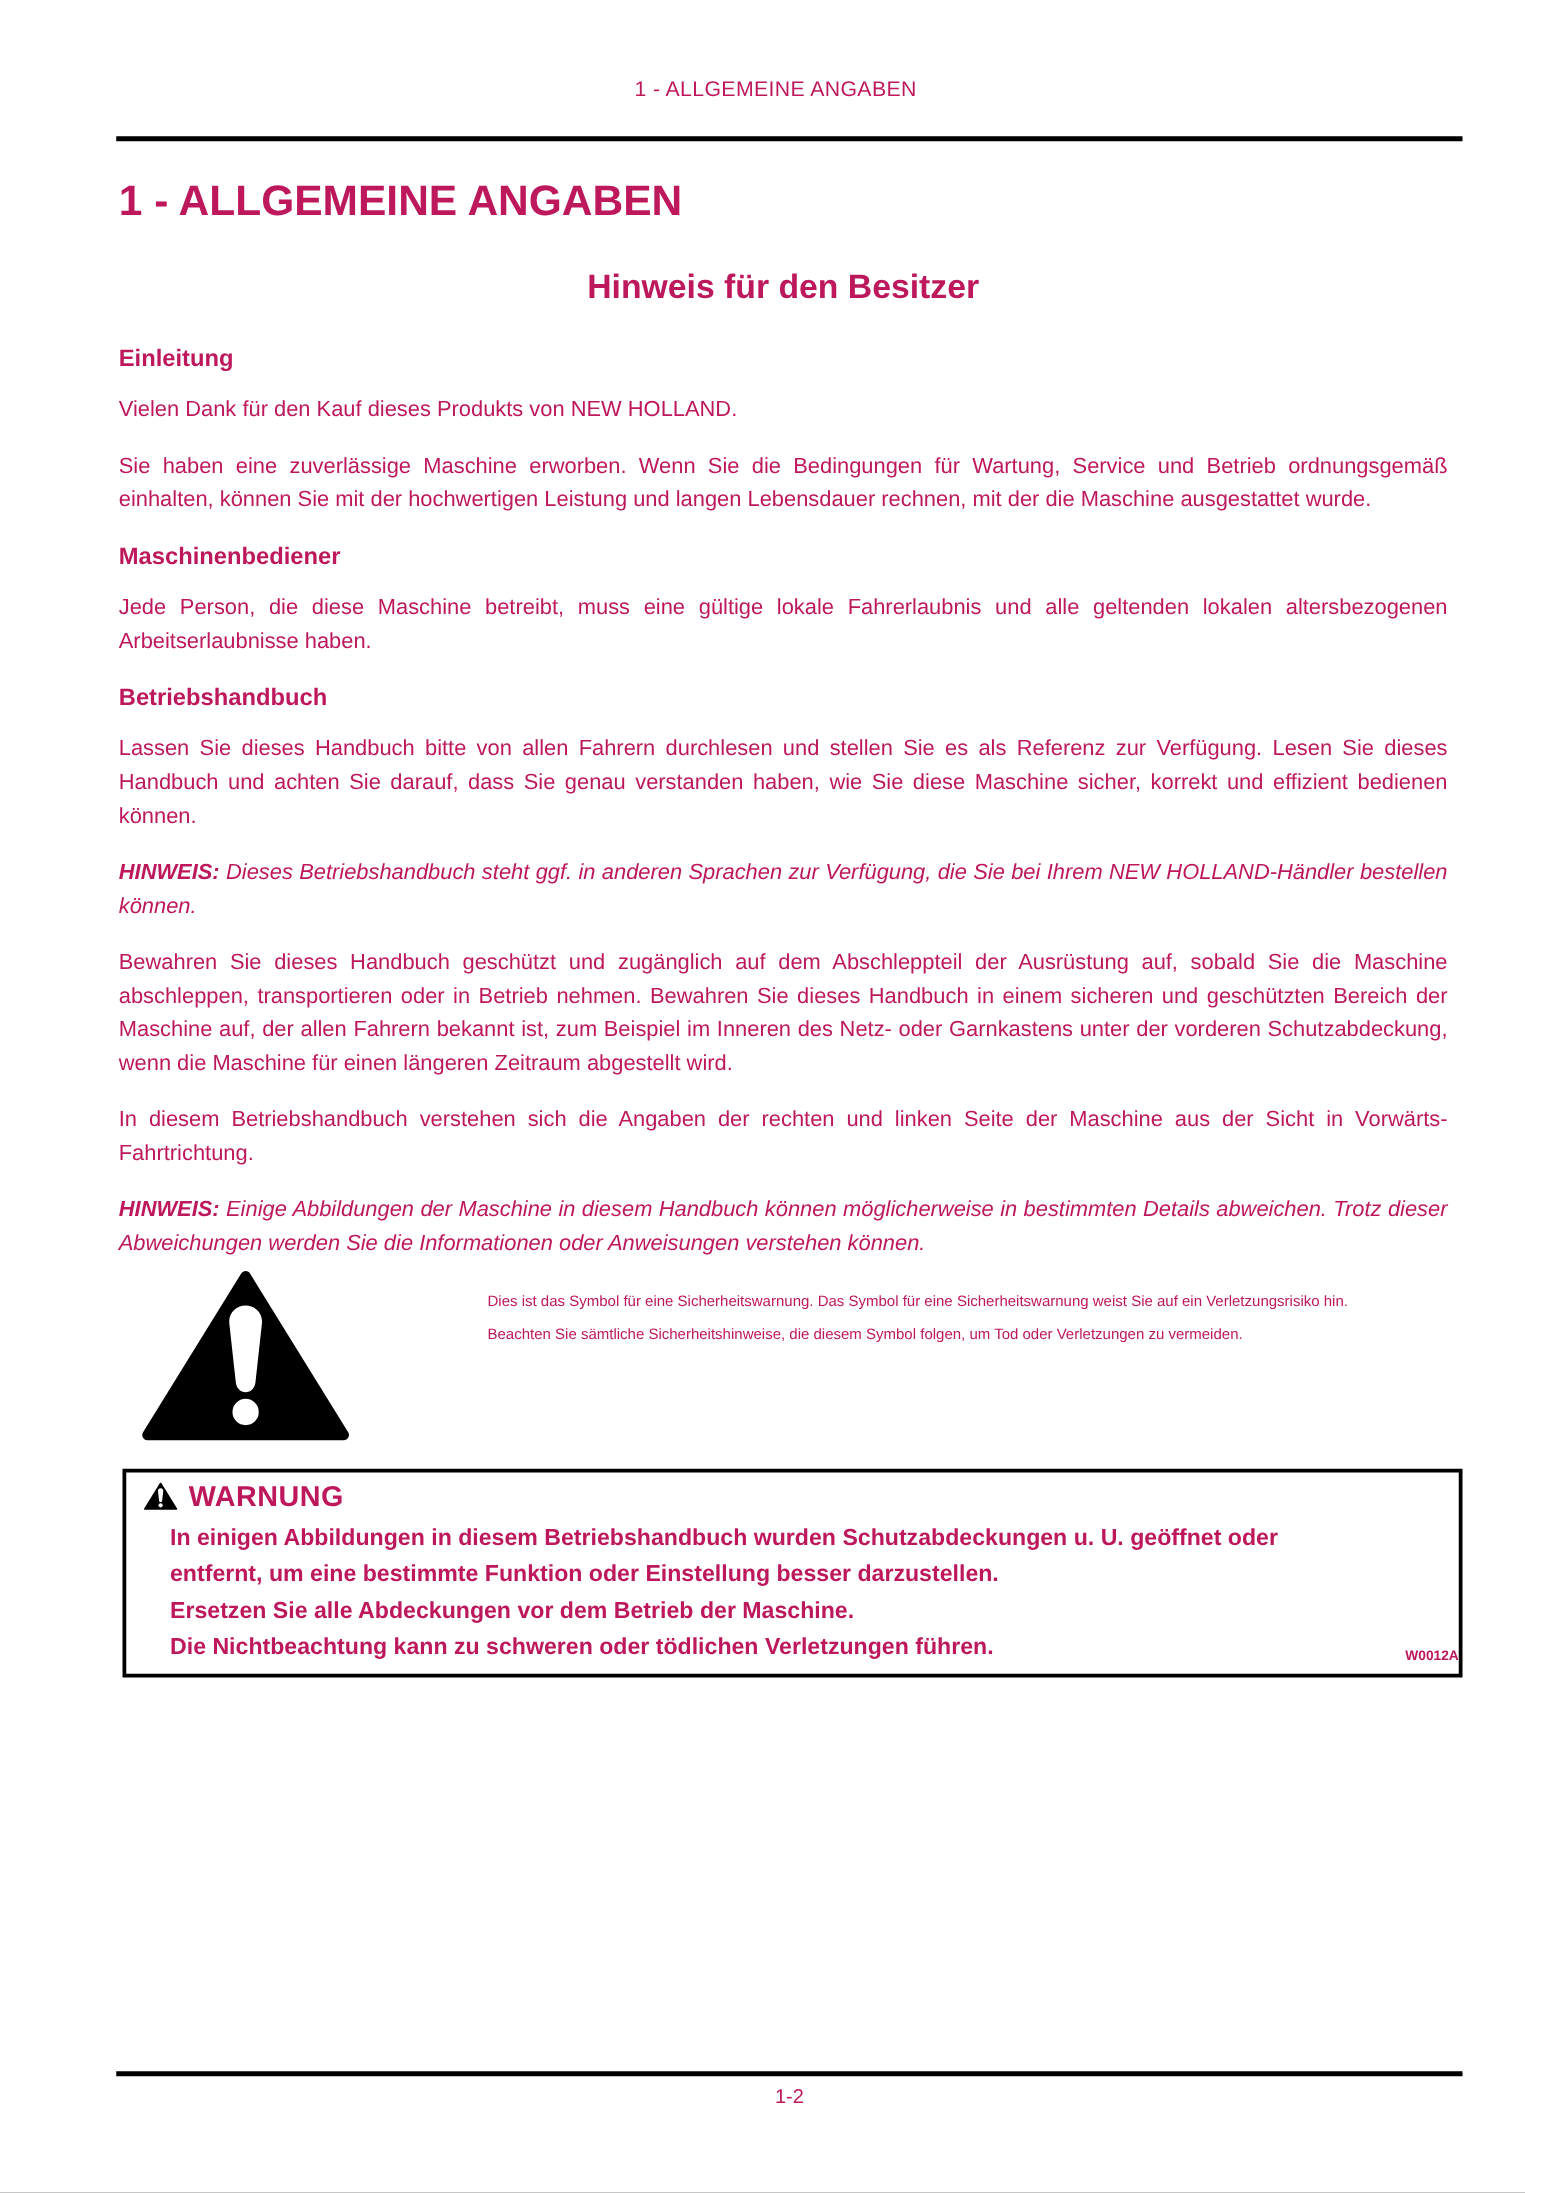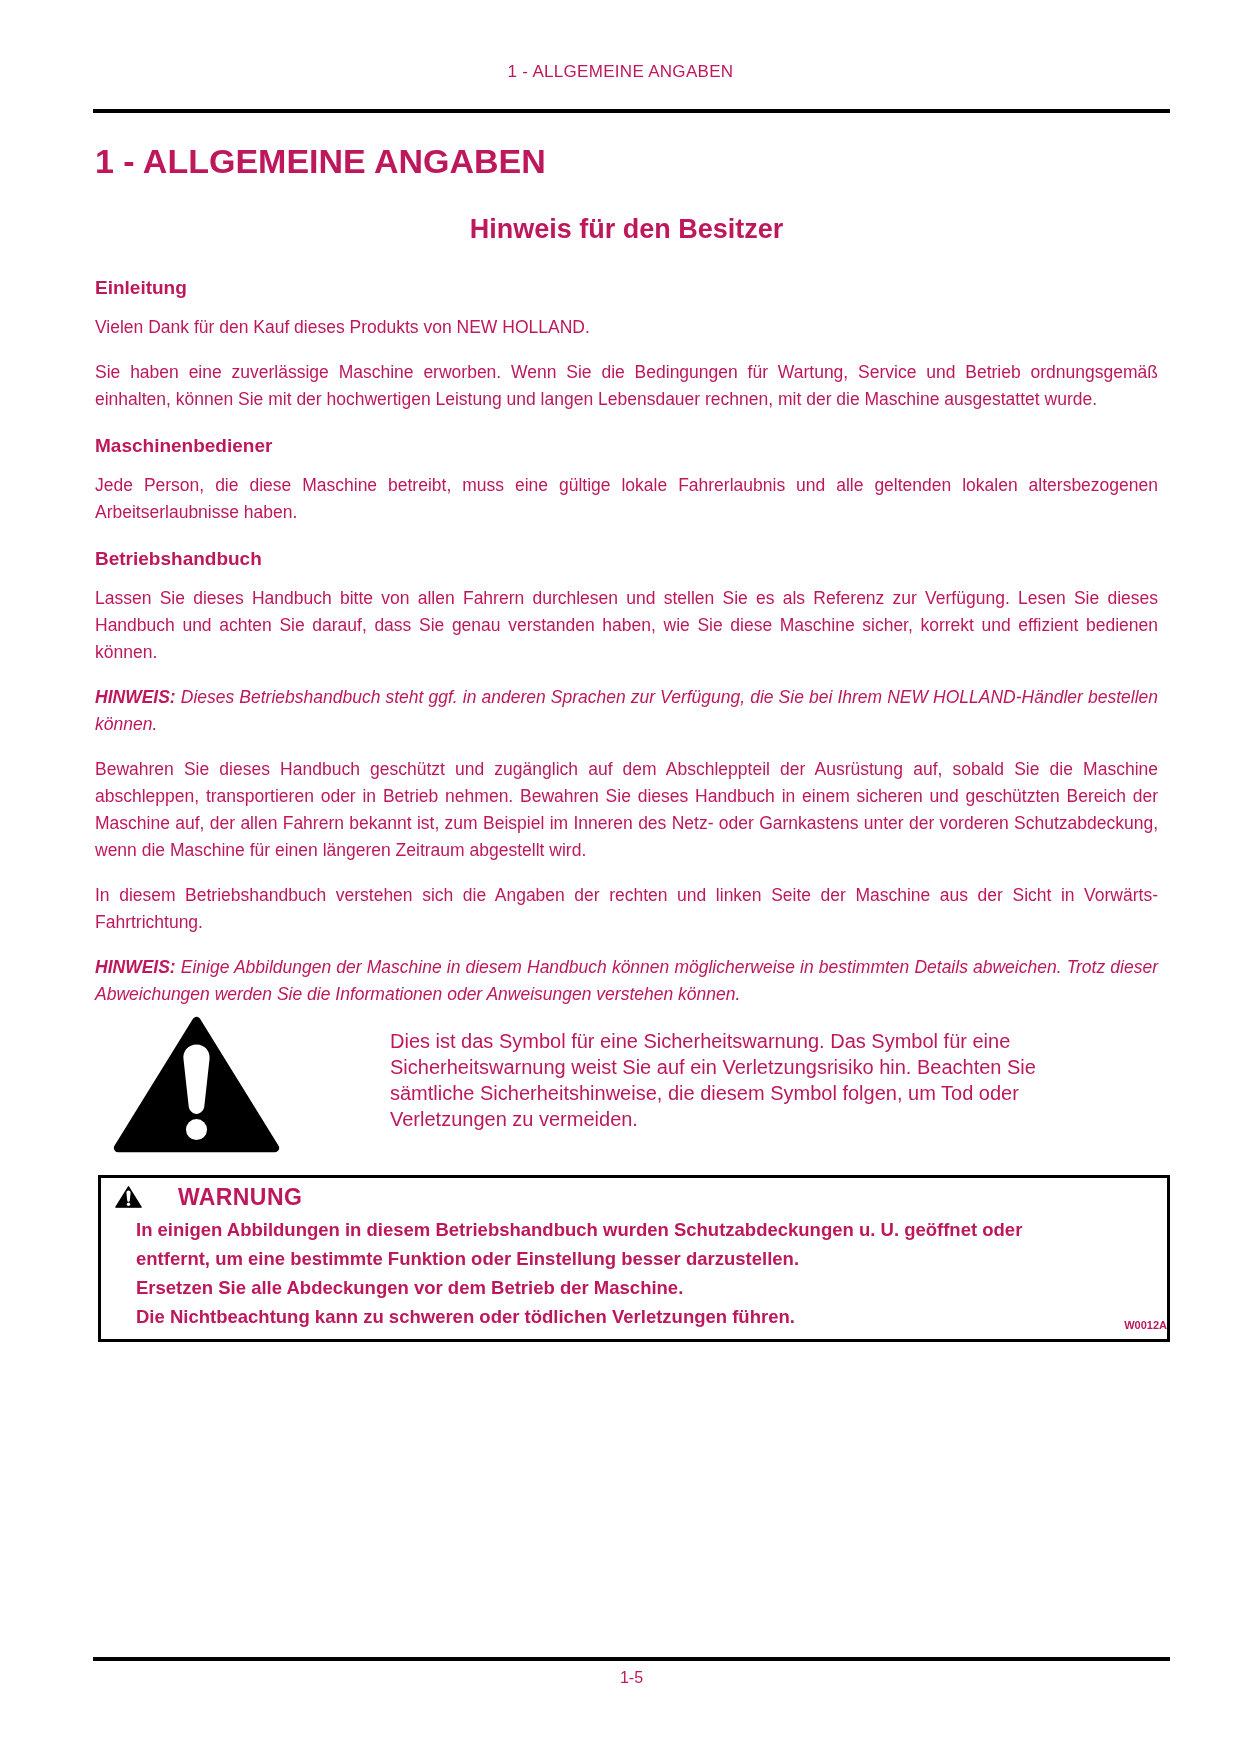--- a/index.html
+++ b/index.html
@@ -45,30 +45,30 @@
     hyphens:manual;
   }
   .content h3 + p.body { margin-top:13px; }
   p.note { font-style:italic; }
   .note-label { font-weight:bold; font-style:italic; }
   .safety-alert { margin-top:8px; display:flex; align-items:flex-start; }
   .sa-icon { width:167px; height:137px; margin-left:18px; flex:none; display:block; }
   .sa-text {
     margin-left:110px; margin-top:12px;
     width:690px;
-    font-size:20px; line-height:26px;
+    font-size:12px; line-height:26px;
     text-align:left;
   }
   .warning-box {
     position:relative;
     margin-top:22px; margin-left:3px; margin-right:-12px;
     border:3px solid #000;
     padding:6px 18px 8px 14px;
   }
-  .wb-header { display:flex; align-items:center;gap:27px; }
+  .wb-header { display:flex; align-items:center; }
   .wb-icon { width:27px; height:22px; flex:none; display:block; }
   .wb-label {
     margin-left:9px;
     font-size:23px; line-height:26px; font-weight:bold;
     letter-spacing:0.4px;
   }
   .wb-body { margin:5px 0 0 21px; width:920px; }
   .wb-body p {
     font-size:18.5px; line-height:29px; font-weight:bold;
     text-align:left;
@@ -142,16 +142,16 @@
         <p>Ersetzen Sie alle Abdeckungen vor dem Betrieb der Maschine.</p>
         <p>Die Nichtbeachtung kann zu schweren oder tödlichen Verletzungen führen.</p>
       </div>
       <span class="wb-code">W0012A</span>
     </div>
 
   </div>
 
   <div class="page-footer">
     <div class="rule rule-footer"></div>
-    <div class="page-number">1-5</div>
+    <div class="page-number">1-2</div>
   </div>
 
 </div>
 
 </body></html>

